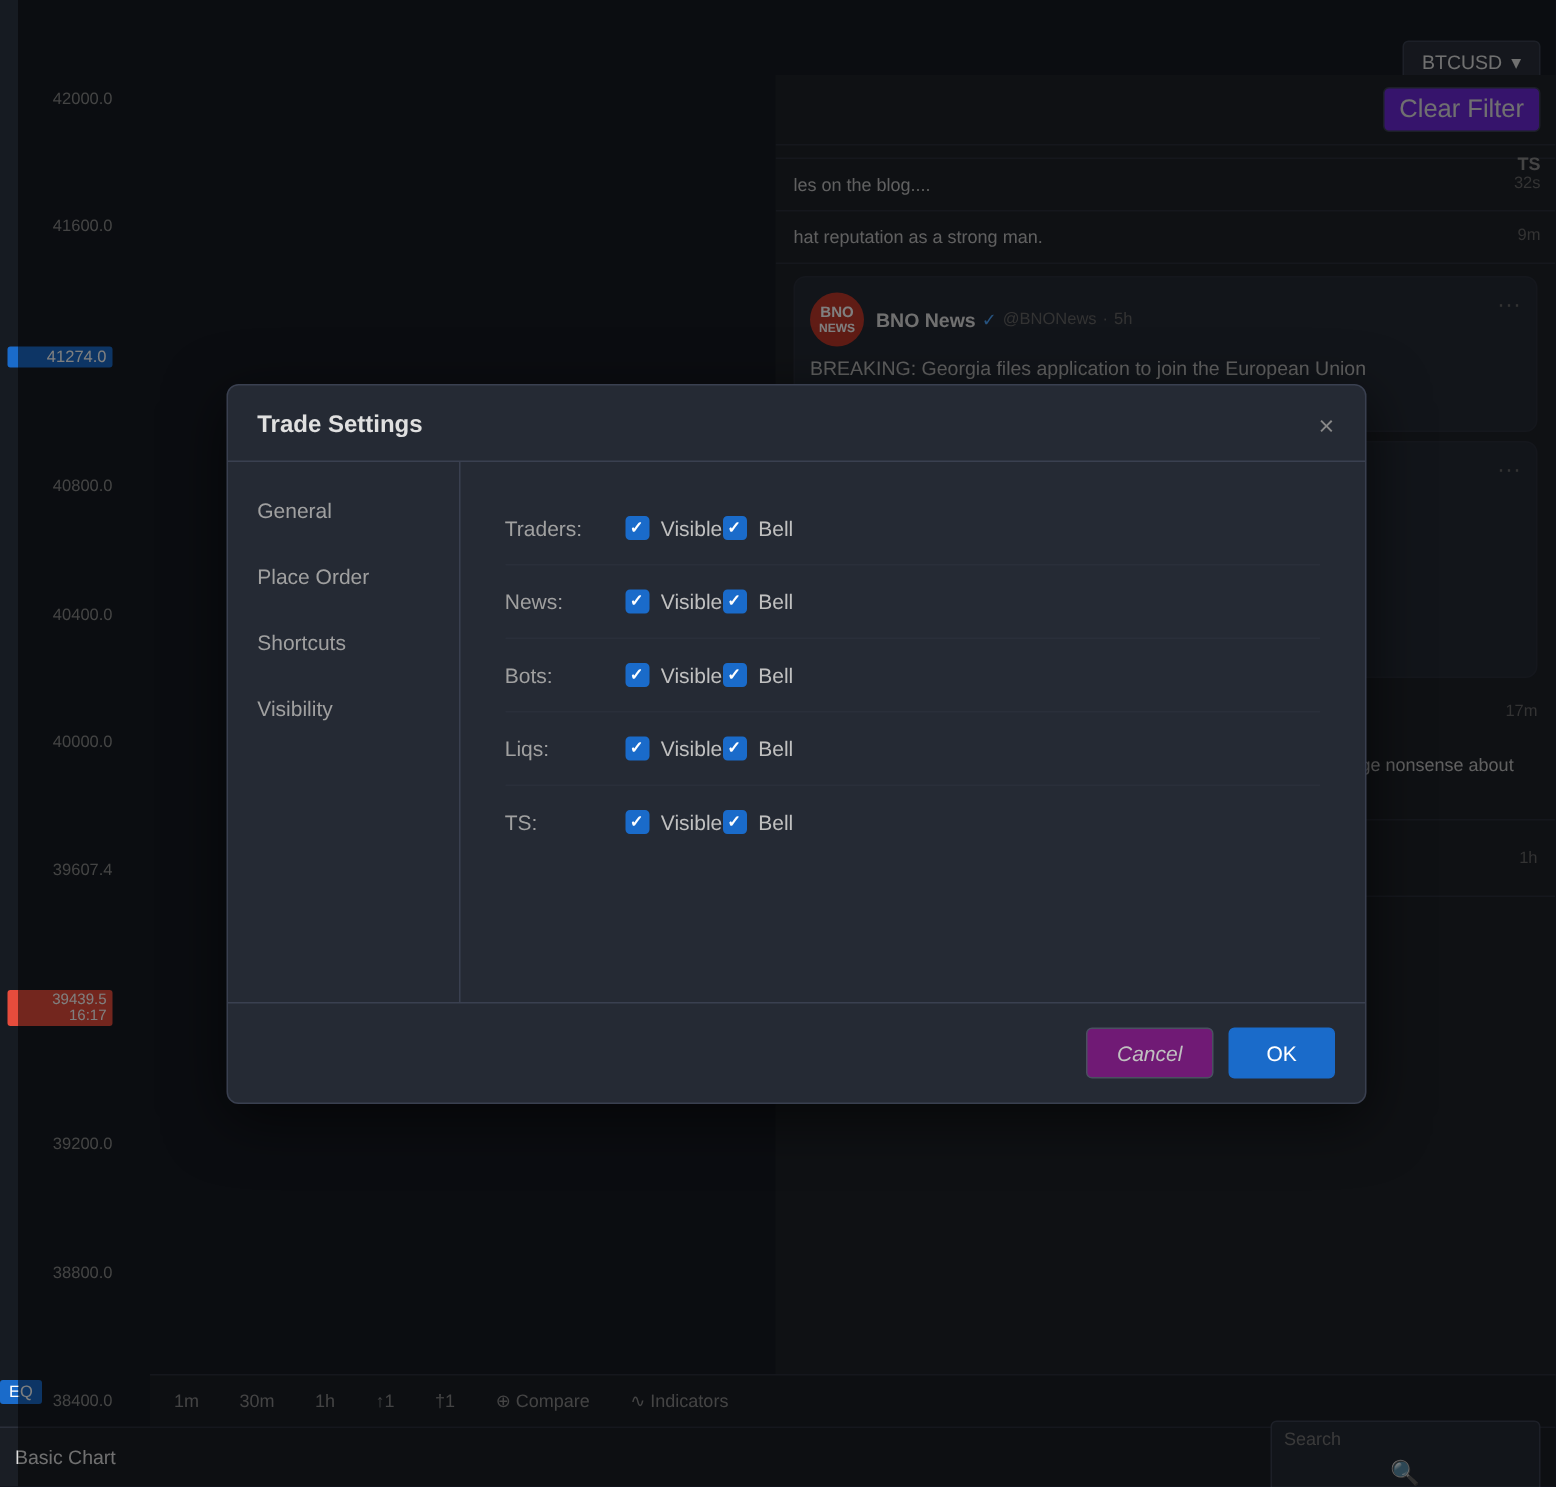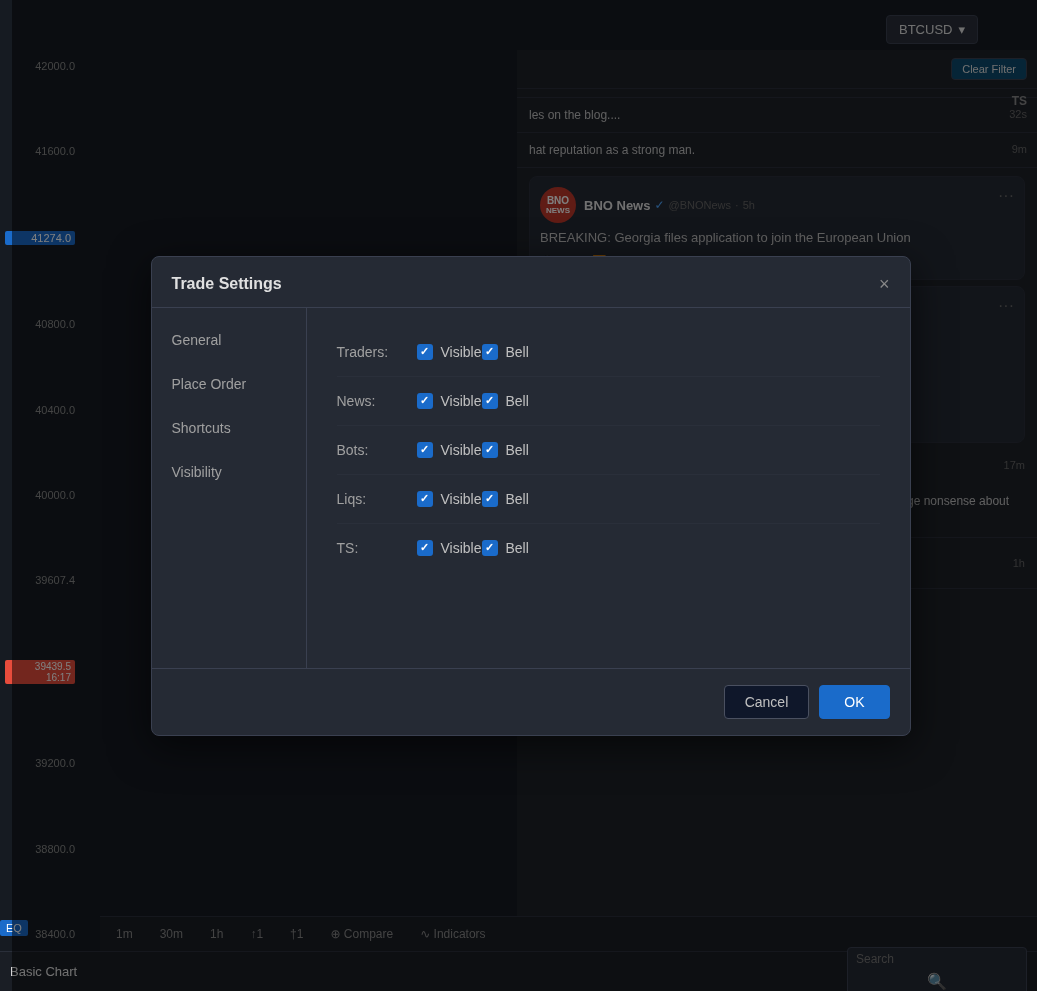--- a/index.html
+++ b/index.html
@@ -17,26 +17,26 @@
       width: 100%;
       height: 100%;
       background: #161b22;
       position: absolute;
       top: 0; left: 0;
     }
 
     
     .top-bar {
       position: absolute;
-      top: 4px; right: 0;
+      top: 16px; right: 0;
       width: 200px;
       height: 50px;
       display: flex;
       align-items: center;
-      justify-content: center;
+      justify-content: flex-end;
       padding-right: 10px;
     }
     .btcusd-btn {
       background: #2a2f3a;
       border: 1px solid #3a4050;
       border-radius: 4px;
       color: #e0e0e0;
       padding: 6px 12px;
       font-size: 13px;
       display: flex;
@@ -85,26 +85,26 @@
       background: #1e2229;
       overflow: hidden;
     }
     .right-panel-header {
       display: flex;
       justify-content: flex-end;
       padding: 8px 10px;
       border-bottom: 1px solid #2a2f3a;
     }
     .clear-filter-btn {
-      background: #0c4a6e;
+      background: #6d28d9;
       border: 1px solid #3a4050;
       border-radius: 4px;
       color: #e0e0e0;
       padding: 4px 10px;
-      font-size: 11px;
+      font-size: 17px;
       cursor: pointer;
     }
 
     .feed-items {
       overflow-y: auto;
       height: calc(100% - 40px);
     }
 
     .feed-item {
       padding: 10px 12px;
@@ -457,27 +457,28 @@
 
     
     .modal-footer {
       padding: 16px 20px;
       border-top: 1px solid #3a4050;
       display: flex;
       justify-content: flex-end;
       gap: 10px;
     }
     .btn-cancel {
-      background: #0f172a;
+      background: #701a75;
       border: 1px solid #4a5060;
       border-radius: 4px;
       color: #c0c0c0;
       padding: 8px 20px;
       font-size: 14px;
       cursor: pointer;
+      font-style: italic;
     }
     .btn-ok {
       background: #1a6bca;
       border: 1px solid #1a6bca;
       border-radius: 4px;
       color: white;
       padding: 8px 24px;
       font-size: 14px;
       cursor: pointer;
     }

